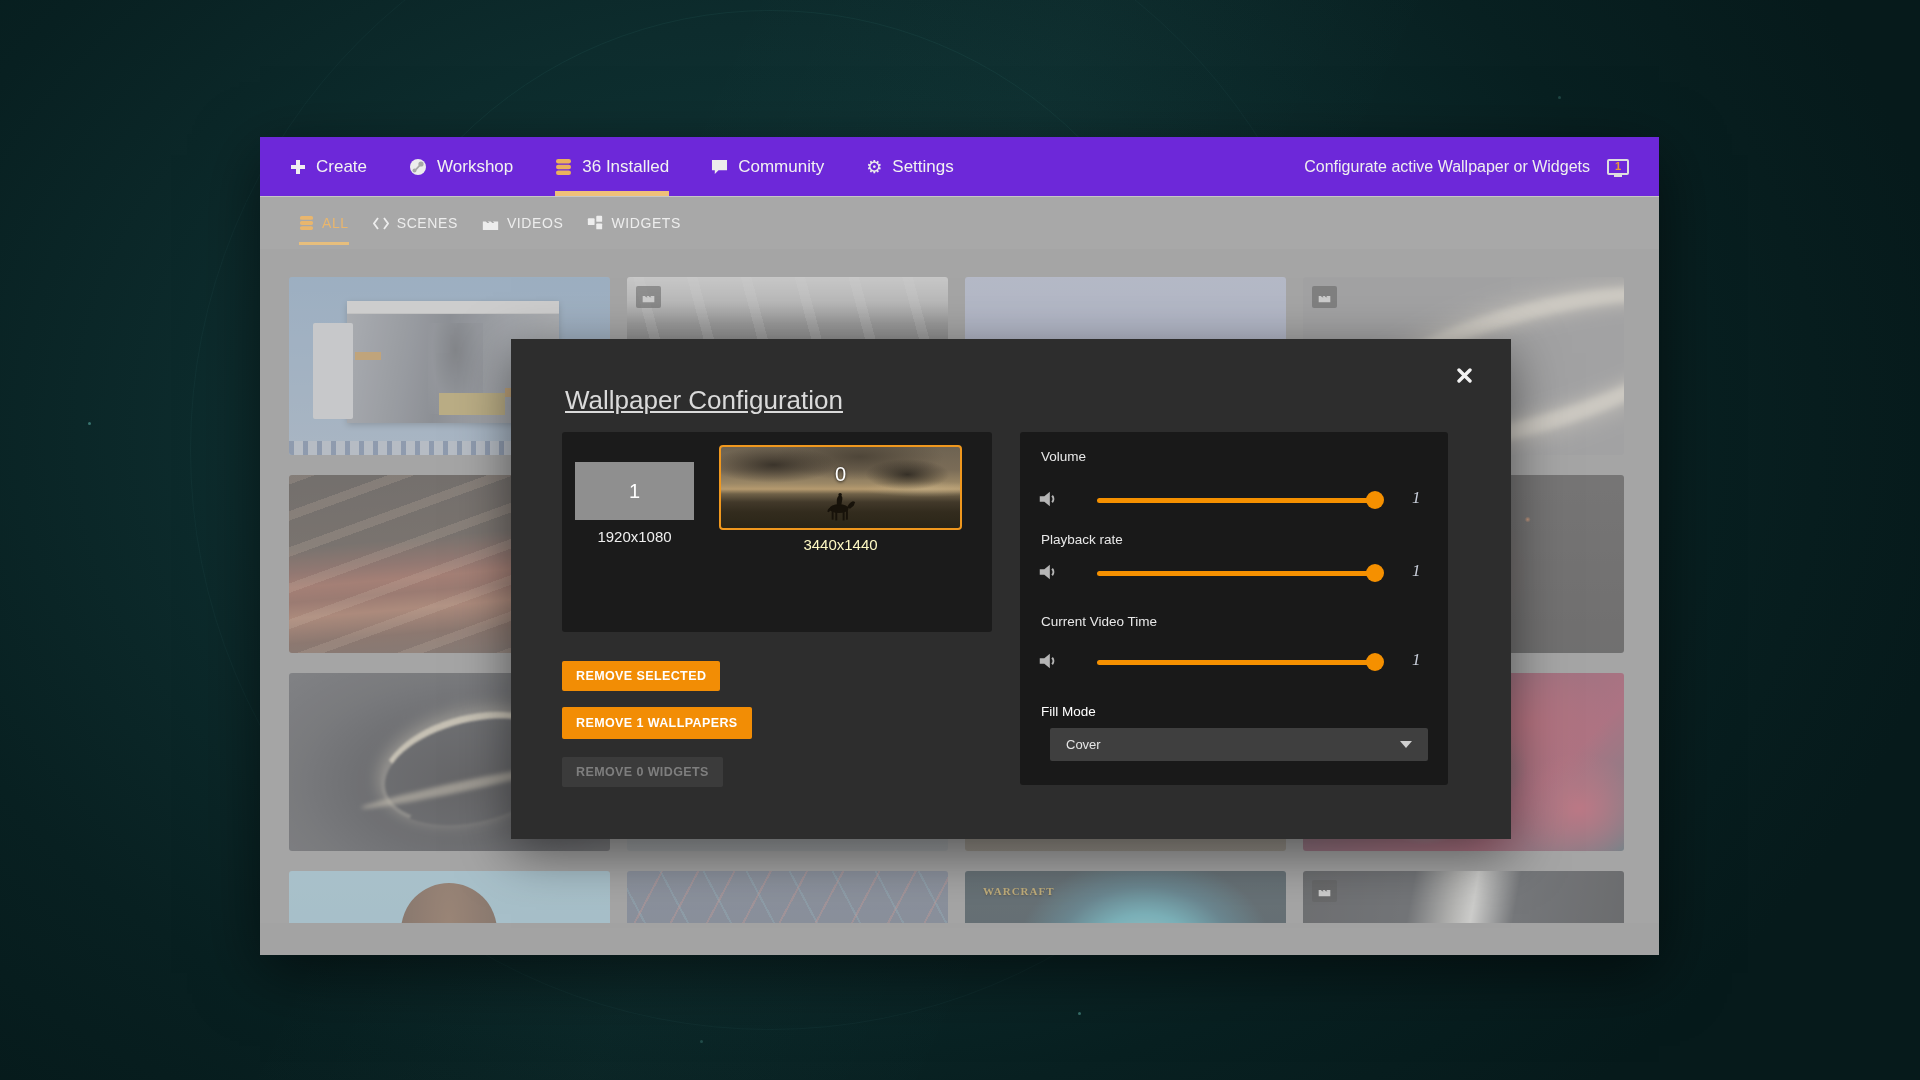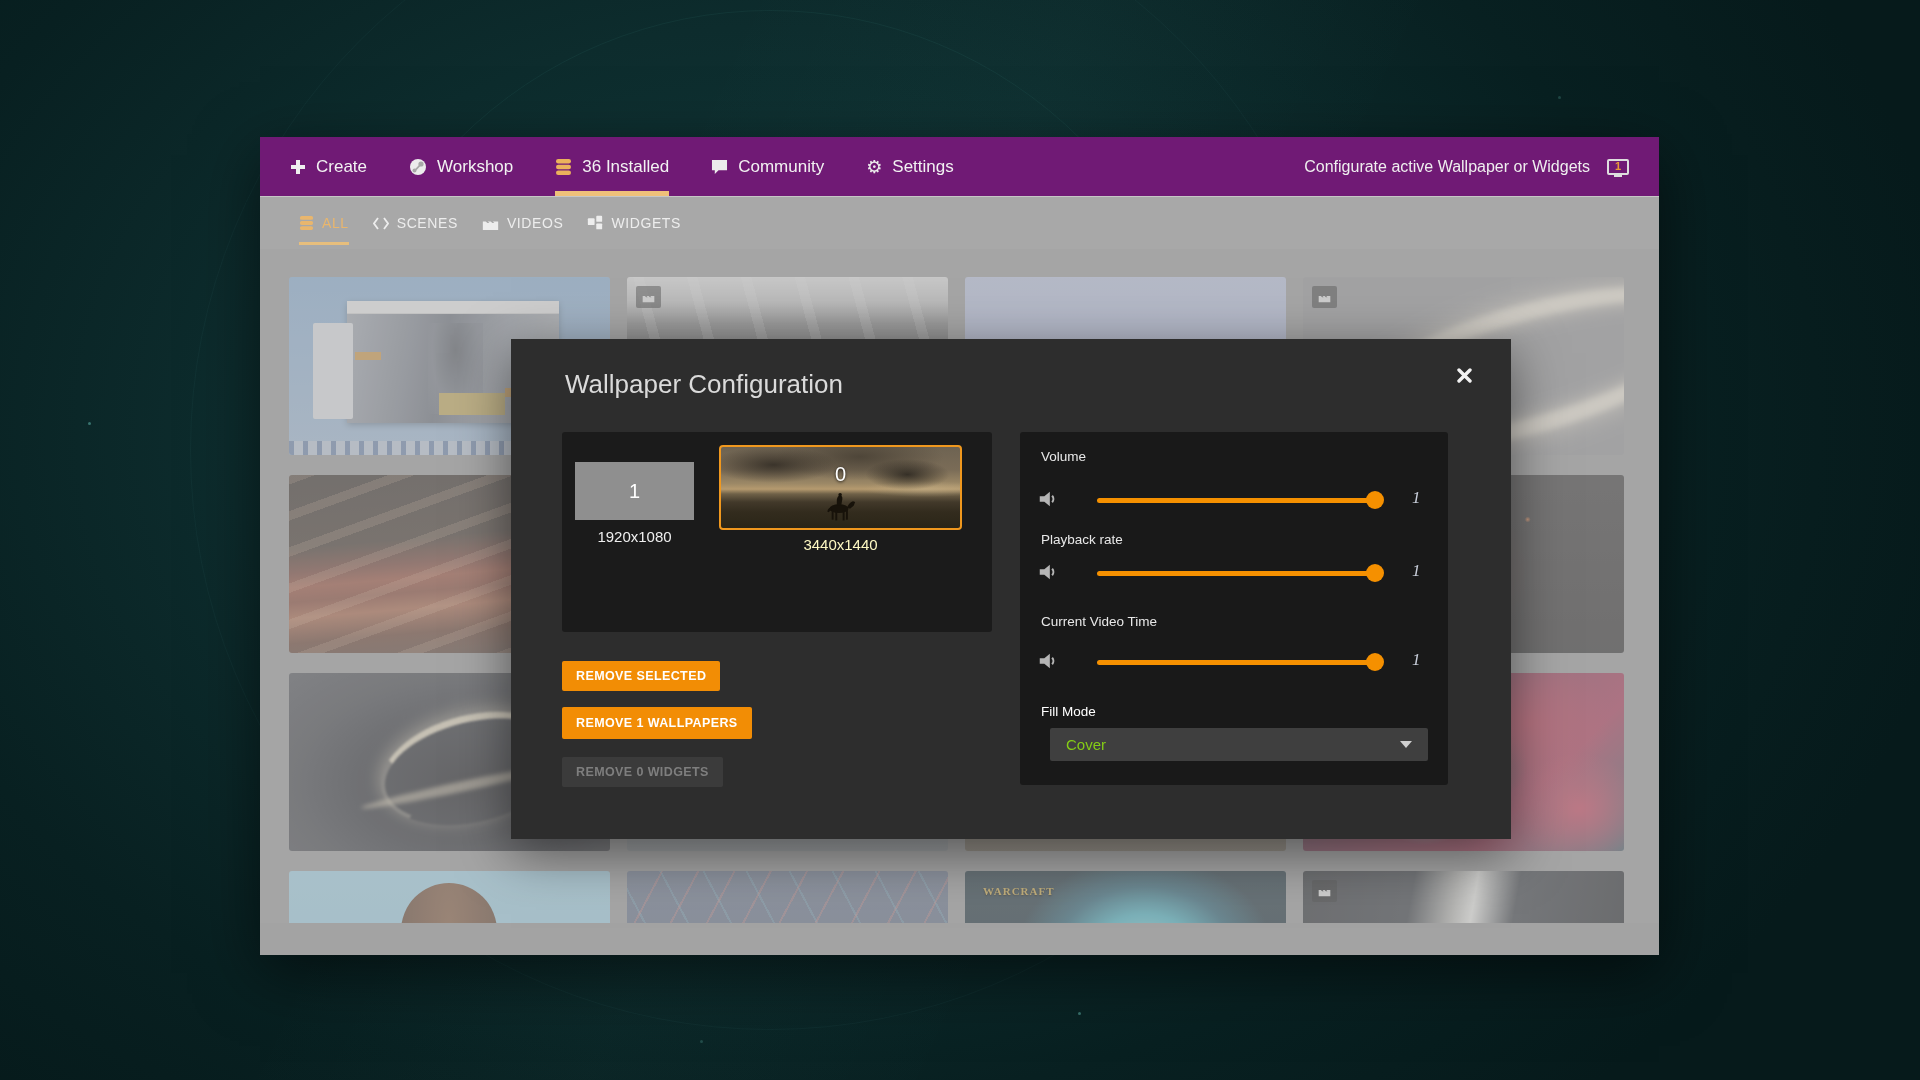--- a/index.html
+++ b/index.html
@@ -24,21 +24,21 @@
   .titlebar { position:relative; height:32px; background:#fdfdfd; border-bottom:1px solid #e3e3e3;
     display:flex; align-items:center; padding-left:12px; }
   .app-logo { width:17px; height:14px; margin-right:9px; }
   .title-text { font-size:13px; color:#3d3d3d; }
   .win-controls { position:absolute; right:0; top:0; height:32px; display:flex; }
   .wc-btn { width:46px; height:32px; display:flex; align-items:center; justify-content:center; cursor:default; }
   .wc-min { width:11px; height:1px; background:#4c4c4c; display:block; }
   .wc-max { width:10px; height:10px; border:1px solid #4c4c4c; display:block; }
 
   
-  .navbar { position:relative; height:59px; background:#701a75; display:flex; align-items:center;
+  .navbar { position:relative; height:59px; background:#6d28d9; display:flex; align-items:center;
     padding:0 30px 0 30px; }
   .nav-item { position:relative; height:59px; display:flex; align-items:center; gap:10px;
     margin-right:42px; cursor:pointer; }
   .nav-item .lbl { font-size:17px; color:#f2f2f2; }
   .nav-item.active::after { content:""; position:absolute; left:0; right:0; bottom:0; height:5px;
     background:#efc079; }
   .nav-right { position:absolute; right:30px; top:0; height:59px; display:flex; align-items:center; gap:17px; }
   .nav-right .lbl { font-size:16px; color:#efefef; }
   .mon-badge { position:relative; width:22px; height:16px; border:2px solid #dedede; border-radius:2px;
     display:flex; align-items:center; justify-content:center; }
@@ -137,21 +137,21 @@
   .t-wow { background:
     radial-gradient(160px 120px at 56% 46%, #9fe8ec 0%, #4ab8c8 32%, rgba(42,110,132,0.8) 55%, transparent 80%),
     linear-gradient(180deg,#223842 0%,#182830 100%); }
   .wow-logo { position:absolute; left:18px; top:14px; font-family:"Liberation Serif", serif;
     font-weight:bold; font-size:11px; color:#d8b24a; text-shadow:0 1px 2px #000; letter-spacing:1px; }
   .t-industrial { background:linear-gradient(100deg,#2e3136 0%,#3a3e44 32%,#babab6 44%,#f4f4f0 50%,#3e4248 62%,#24262a 100%); }
 
   
   .modal { position:absolute; left:511px; top:339px; width:1000px; height:500px; background:#2d2d2d;
     box-shadow:0 14px 50px rgba(0,0,0,0.5); z-index:10; }
-  .modal-title { position:absolute; left:54px; top:30px; font-size:26px; color:#dadada; }
+  .modal-title { position:absolute; left:54px; top:46px; font-size:26px; color:#dadada;text-decoration:underline; }
   .modal-close { position:absolute; left:938px; top:22px; width:30px; height:28px;
     display:flex; align-items:center; justify-content:center; cursor:pointer; }
 
   .mon-panel { position:absolute; left:51px; top:93px; width:430px; height:200px; background:#1b1b1b; border-radius:3px; }
   .mon1 { position:absolute; left:13px; top:30px; width:119px; height:58px; background:#8f8f8f;
     display:flex; align-items:center; justify-content:center; cursor:pointer; }
   .mon1 span { font-size:20px; color:#ffffff; }
   .mon1-label { position:absolute; left:13px; top:96px; width:119px; text-align:center; font-size:15px; color:#efefef; }
   .mon0 { position:absolute; left:157px; top:13px; width:243px; height:85px; border:2px solid #f0981e;
     border-radius:4px; overflow:hidden; cursor:pointer;
@@ -176,21 +176,21 @@
   .opt-panel { position:absolute; left:509px; top:93px; width:428px; height:353px; background:#191919; border-radius:3px; }
   .opt-label { position:absolute; left:21px; font-size:13.5px; color:#e8e8e8; }
   .opt-label.dim { color:#ffffff; }
   .spk { position:absolute; left:17px; width:22px; height:22px; }
   .track { position:absolute; left:77px; width:285px; height:5px; background:#f59000; border-radius:3px; cursor:pointer; }
   .thumb-dot { position:absolute; width:18px; height:18px; border-radius:50%; background:#f59000; cursor:pointer; }
   .val { position:absolute; left:392px; width:30px; font-family:"Liberation Serif", serif; font-style:italic;
     font-size:17px; color:#c8ceda; }
   .dropdown { position:absolute; left:30px; top:296px; width:378px; height:33px; background:#3f3f3f;
     border-radius:2px; display:flex; align-items:center; padding:0 16px; cursor:pointer; }
-  .dropdown .sel { font-size:15px; color:#84cc16; }
+  .dropdown .sel { font-size:13px; color:#e5e5e5; }
   .caret { position:absolute; right:16px; width:0; height:0; border-left:6px solid transparent;
     border-right:6px solid transparent; border-top:7px solid #cfcfcf; }
 </style>
 </head>
 <body>
 
 <div class="stage">
   <div class="ring r1"></div>
   <div class="ring r2"></div>
   <div class="ring r3"></div>

